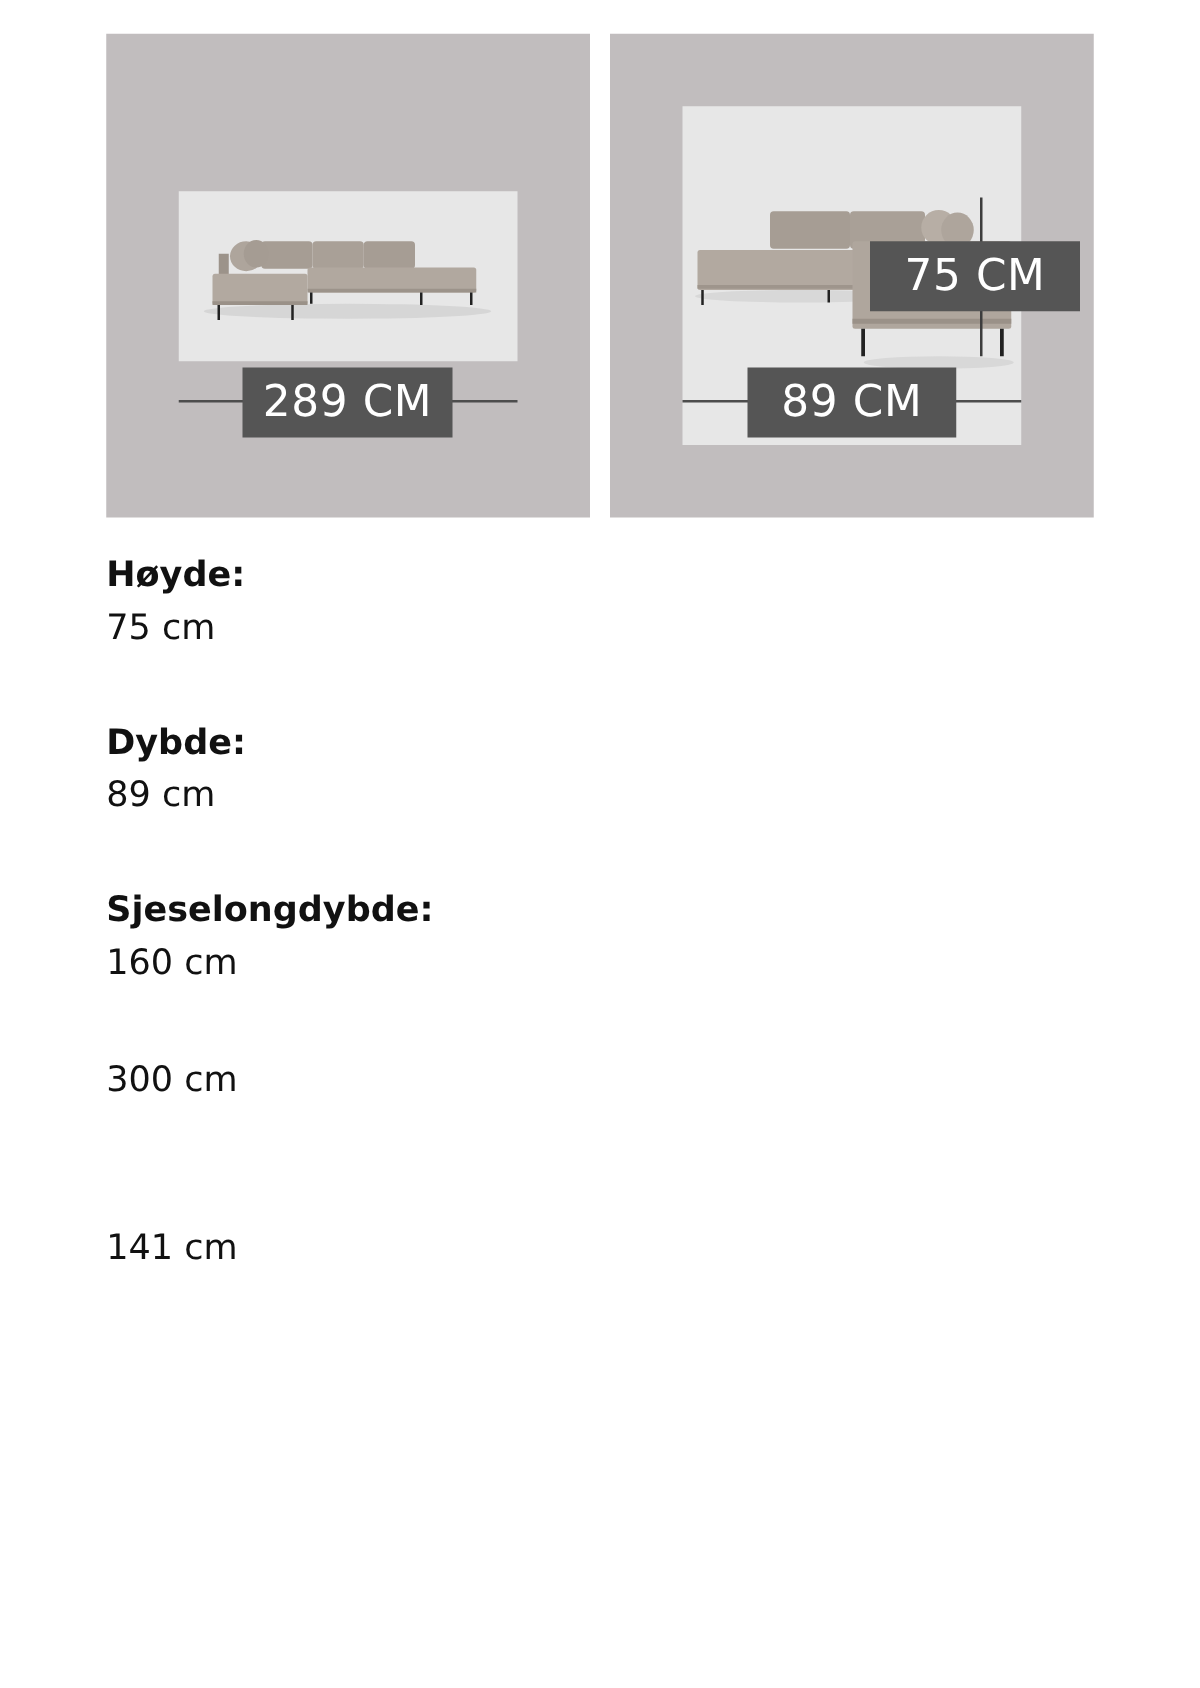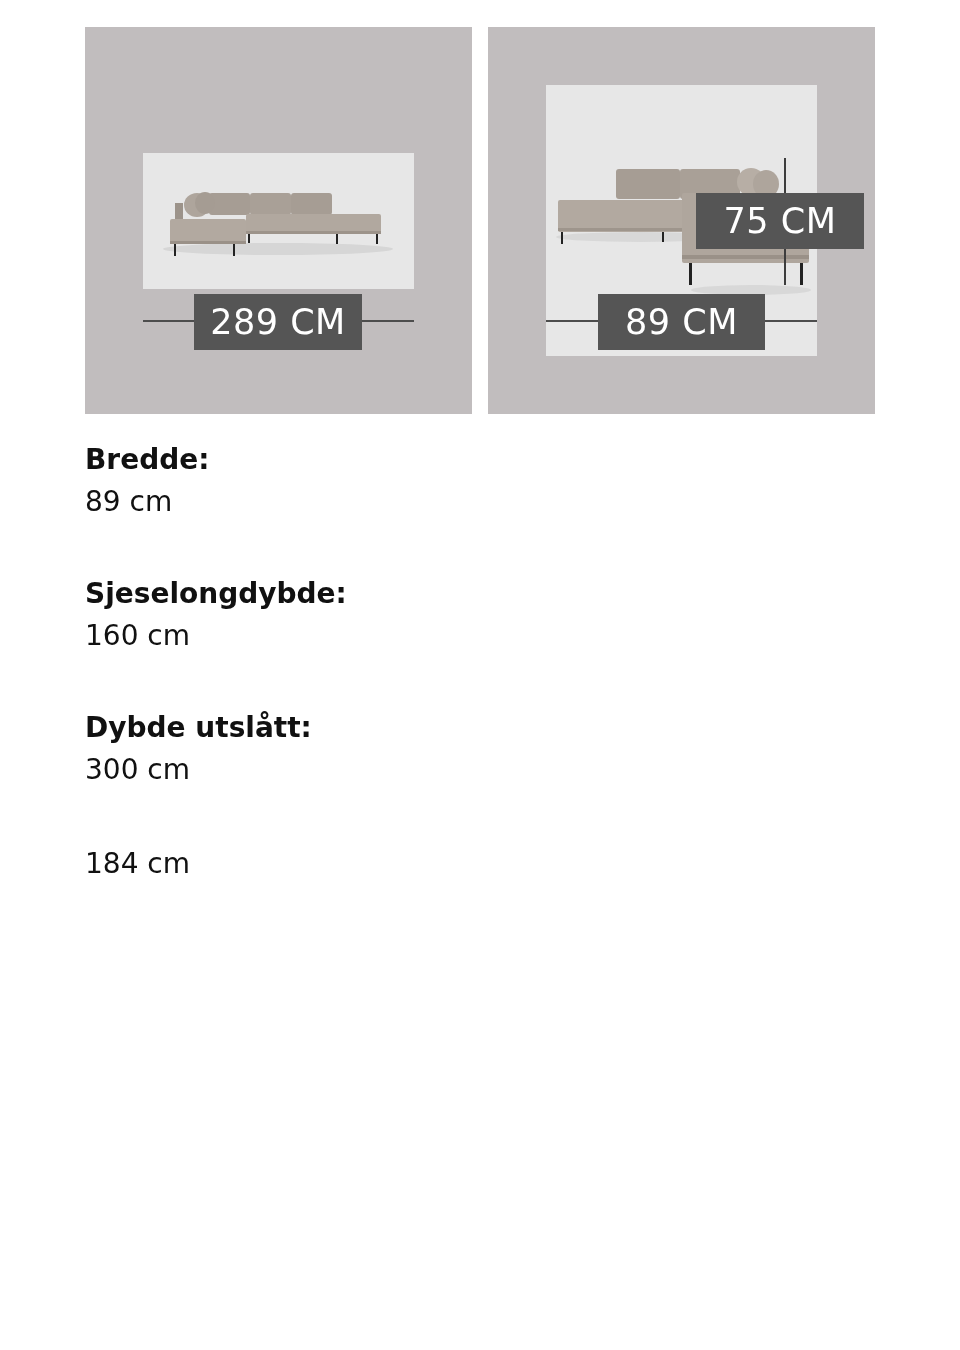--- a/index.html
+++ b/index.html
@@ -76,29 +76,32 @@
     </svg>
   </div>
   <div class="dim-vline" style="left:296px; top:131px; height:127px;"></div>
   <div class="dim-line" style="left:58px; top:293px; width:271px;"></div>
   <div class="dim-label" style="left:208px; top:166px; width:168px; height:56px;">75 CM</div>
   <div class="dim-label" style="left:110px; top:267px; width:167px; height:56px;">89 CM</div>
 </div>
 
 <div class="specs">
   <div class="spec">
-    <div class="spec-label">Bredde:</div>
+    <div class="spec-label">Høyde:</div>
+    <div class="spec-value">75 cm</div>
+  </div>
+  <div class="spec">
+    <div class="spec-label">Dybde:</div>
     <div class="spec-value">89 cm</div>
   </div>
   <div class="spec">
     <div class="spec-label">Sjeselongdybde:</div>
     <div class="spec-value">160 cm</div>
   </div>
   <div class="spec">
-    <div class="spec-label">Dybde utslått:</div>
     <div class="spec-value">300 cm</div>
   </div>
   <div class="spec">
-    <div class="spec-value">184 cm</div>
+    <div class="spec-value">141 cm</div>
   </div>
   <div class="spec">
   </div>
 </div>
 
 </body></html>

